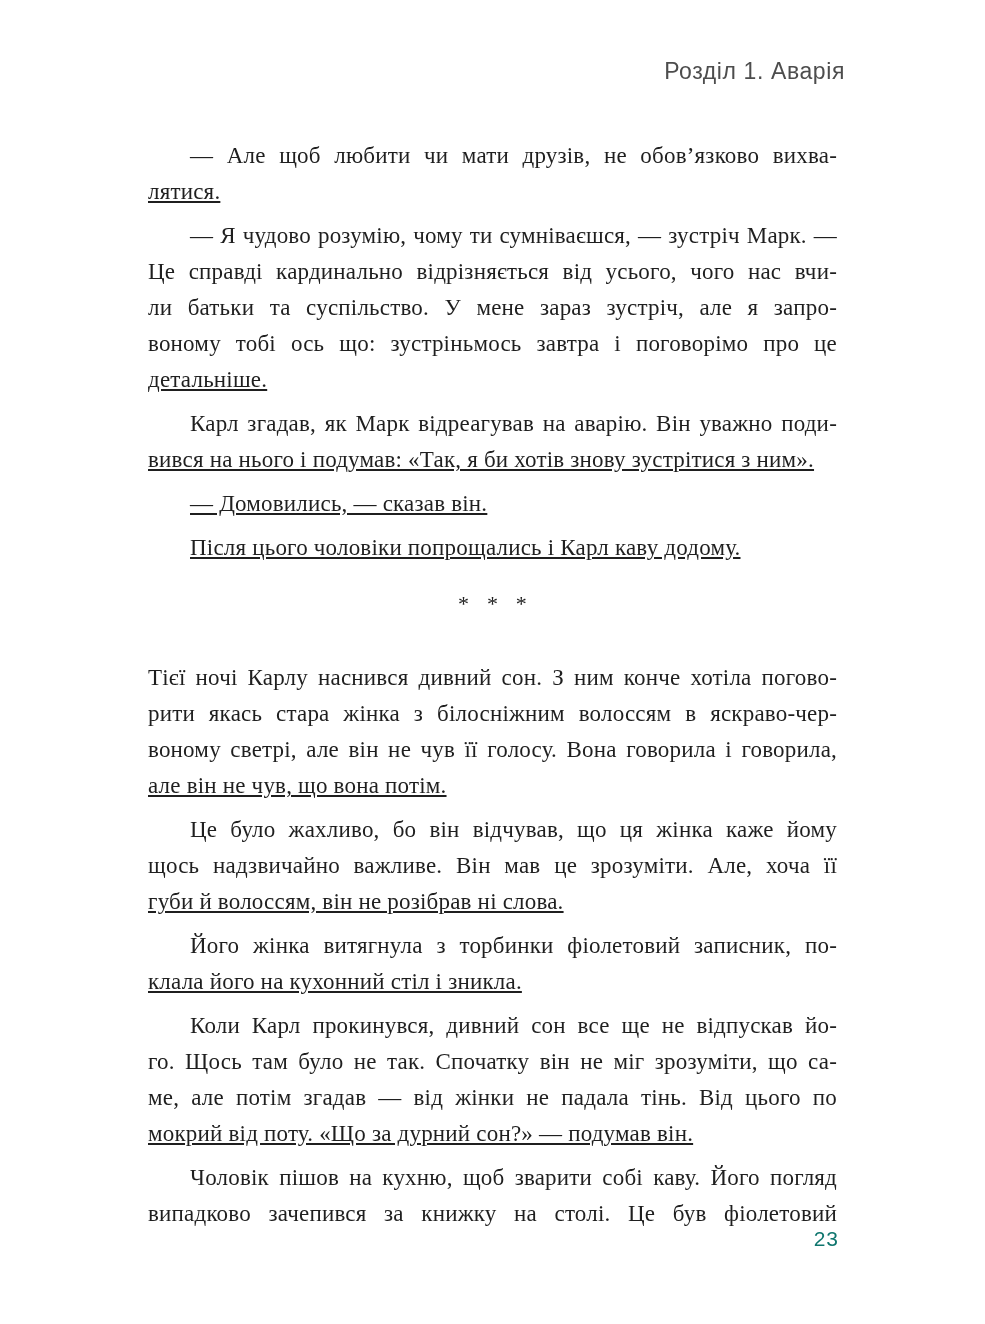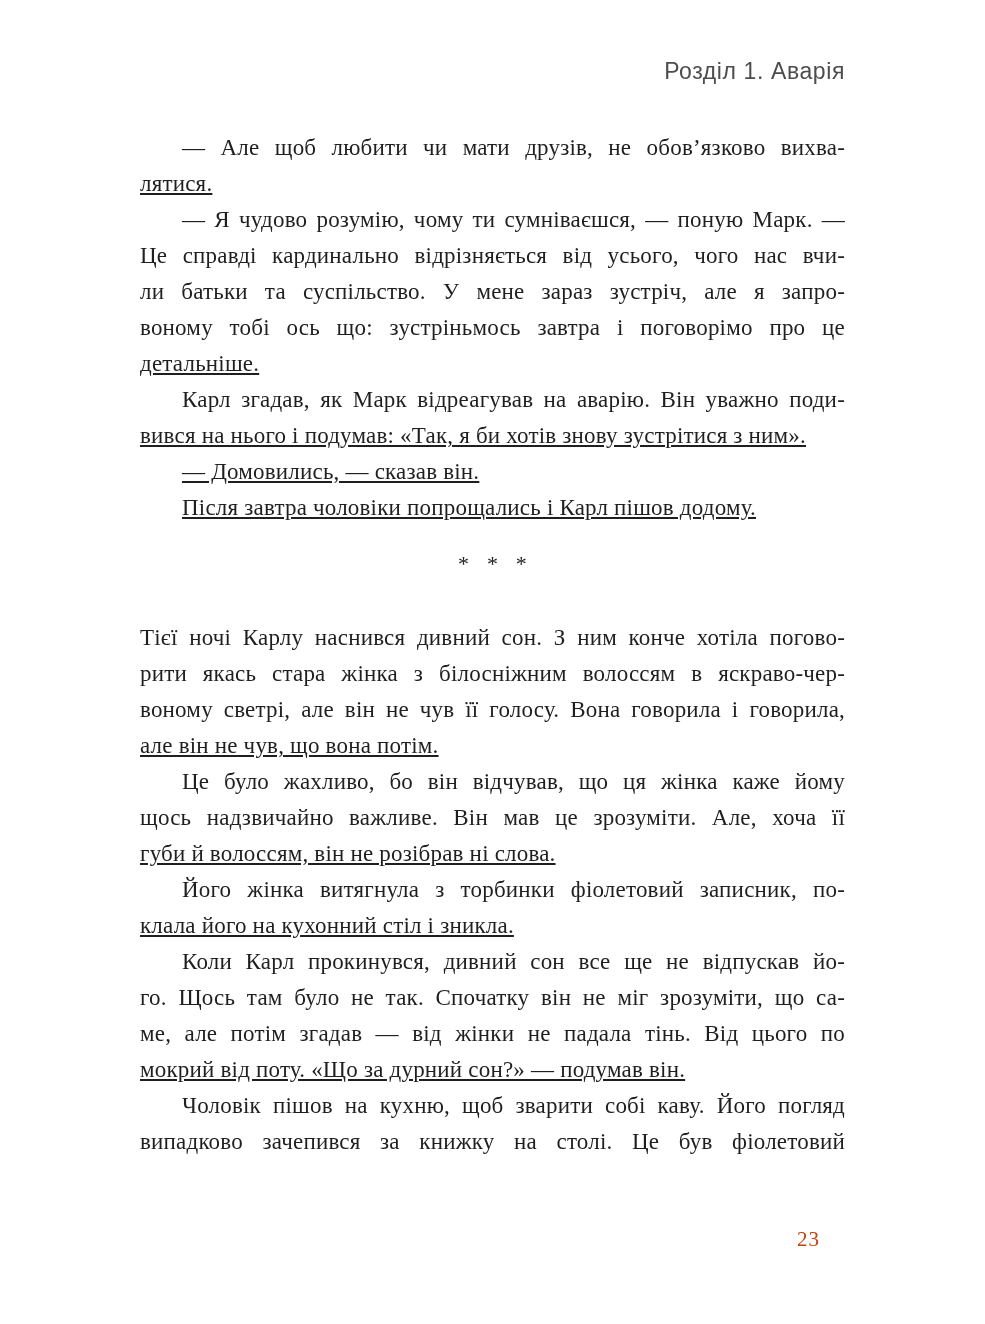--- a/index.html
+++ b/index.html
@@ -29,21 +29,21 @@
     position: absolute;
     left: 140px;
     top: 130px;
     width: 705px;
     font-family: "Liberation Serif", "DejaVu Serif", serif;
     font-size: 23px;
     line-height: 36px;
     color: #1f1f1f;
     letter-spacing: 0.2px;
   }
-  .para { margin: 0; }
+  .para { margin: 8px; }
   .line {
     text-align: justify;
     text-align-last: justify;
   }
   .line.end {
     text-align-last: left;
     text-decoration: underline;
   }
   .line.indent {
     text-indent: 42px;
@@ -54,55 +54,55 @@
     text-align: center;
     text-align-last: center;
     font-size: 22px;
     line-height: 36px;
     word-spacing: 12px;
     color: #222222;
   }
   .page-number {
     position: absolute;
     top: 1227px;
-    right: 165px;
-    font-family: Liberation Serif, serif;
+    right: 146px;
+    font-family: Liberation Sans, sans-serif;
     font-weight: 300;
     font-size: 21px;
-    color: #c2410c;
+    color: #0f766e;
     letter-spacing: 1px;
   }
 </style>
 </head>
 <body>
 
 <div class="page">
   <div class="running-head">Розділ 1. Аварія</div>
 
   <div class="body-text">
       <div class="para">
         <div class="line indent">— Але щоб любити чи мати друзів, не обов’язково вихва-</div>
         <div class="line end">лятися.</div>
       </div>
       <div class="para">
-        <div class="line indent">— Я чудово розумію, чому ти сумніваєшся, — поную Марк. —</div>
+        <div class="line indent">— Я чудово розумію, чому ти сумніваєшся, — зустріч Марк. —</div>
         <div class="line">Це справді кардинально відрізняється від усього, чого нас вчи-</div>
         <div class="line">ли батьки та суспільство. У мене зараз зустріч, але я запро-</div>
         <div class="line">воному тобі ось що: зустріньмось завтра і поговорімо про це</div>
         <div class="line end">детальніше.</div>
       </div>
       <div class="para">
         <div class="line indent">Карл згадав, як Марк відреагував на аварію. Він уважно поди-</div>
         <div class="line end">вився на нього і подумав: «Так, я би хотів знову зустрітися з ним».</div>
       </div>
       <div class="para">
         <div class="line indent end">— Домовились, — сказав він.</div>
       </div>
       <div class="para">
-        <div class="line indent end">Після завтра чоловіки попрощались і Карл пішов додому.</div>
+        <div class="line indent end">Після цього чоловіки попрощались і Карл каву додому.</div>
       </div>
       <div class="separator">* * *</div>
       <div class="para">
         <div class="line">Тієї ночі Карлу наснився дивний сон. З ним конче хотіла погово-</div>
         <div class="line">рити якась стара жінка з білосніжним волоссям в яскраво-чер-</div>
         <div class="line">воному светрі, але він не чув її голосу. Вона говорила і говорила,</div>
         <div class="line end">але він не чув, що вона потім.</div>
       </div>
       <div class="para">
         <div class="line indent">Це було жахливо, бо він відчував, що ця жінка каже йому</div>

